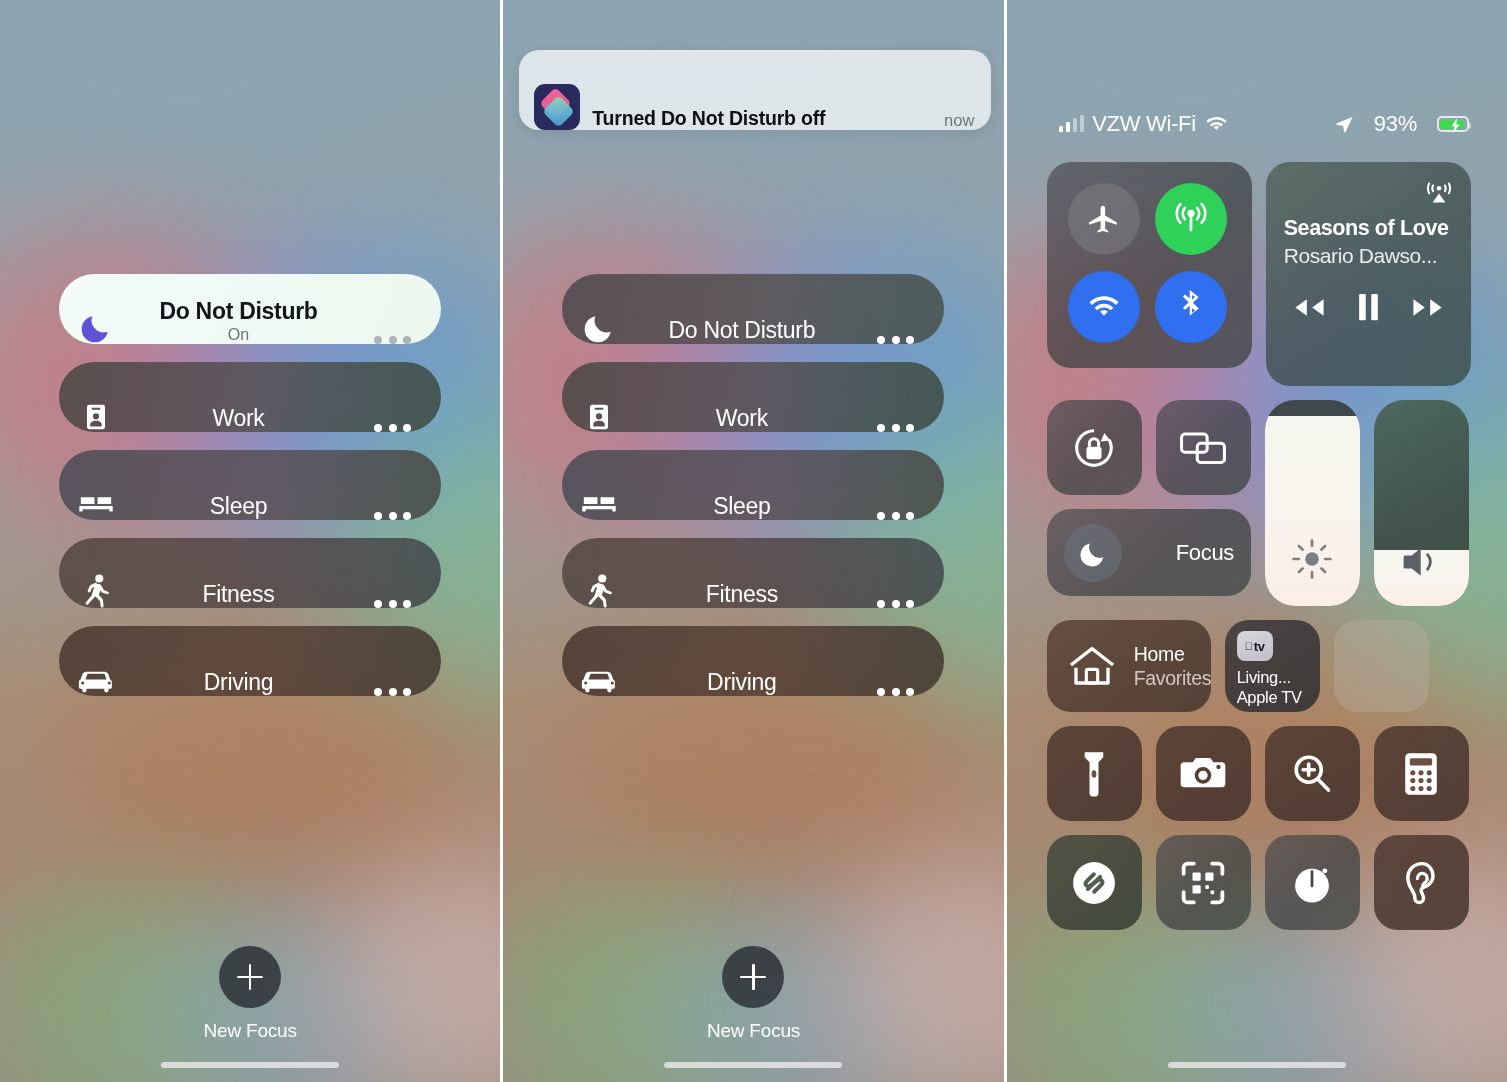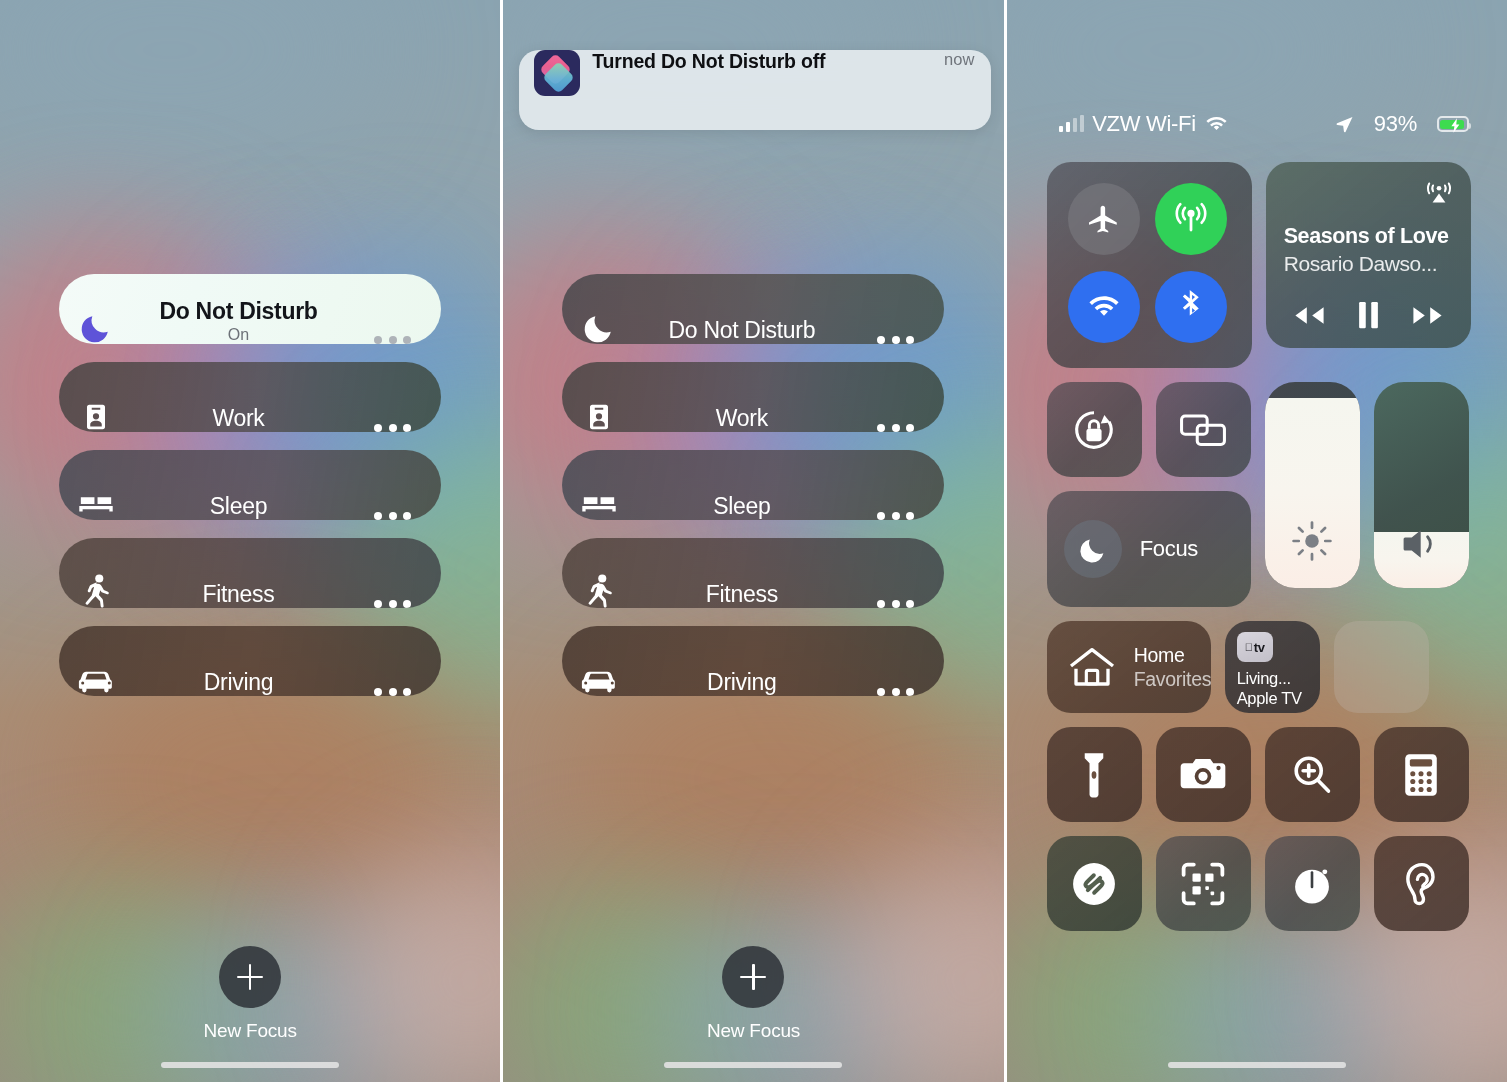--- a/index.html
+++ b/index.html
@@ -32,21 +32,21 @@
   .b-blue2 { left:150px; top:900px;  width:280px; height:230px; background:rgba(130,175,205,.52); }
   .b-rose  { left:330px; top:850px;  width:280px; height:260px; background:rgba(215,185,180,.62); }
   .b-org   { left:60px;  top:640px;  width:420px; height:280px; background:rgba(178,120,80,.48); }
   .b-top   { left:-40px; top:-80px;  width:420px; height:260px; background:rgba(140,165,180,.55); }
 
   
   .banner {
     position:absolute; left:16px; top:50px; width:472px; height:80px;
     background:rgba(229,236,240,.90);
     border-radius:20px;
-    display:flex; align-items:flex-start;
+    display:flex; align-items:flex-end;
     box-shadow:0 3px 14px rgba(0,0,0,.10);
     backdrop-filter:blur(14px);
   }
   .banner-icon {
     width:46px; height:46px; margin-left:15px; border-radius:11px;
     background:#2b2a5e; position:relative; overflow:hidden; flex:0 0 46px;
   }
   .banner-icon .d1, .banner-icon .d2 {
     position:absolute; width:23px; height:23px; border-radius:5px;
   }
@@ -155,34 +155,34 @@
   
   .conn { width:205px; height:206px; padding:21px; display:grid;
           grid-template-columns:1fr 1fr; gap:12px; }
   .circ { width:72px; height:72px; border-radius:50%;
           display:flex; align-items:center; justify-content:center; }
   .c-off { background:rgba(125,125,132,.55); }
   .c-grn { background:#30d158; }
   .c-blu { background:#2f6ff0; }
 
   
-  .media { width:205px; height:186px; padding:24px 18px; }
+  .media { width:205px; height:224px; padding:16px 18px; }
   .media-airplay { position:absolute; right:18px; top:16px; }
   .media-title { font-size:21.5px; color:#fff; font-weight:bold; letter-spacing:-.4px;
                  margin-top:38px; white-space:nowrap; }
   .media-artist { font-size:21px; color:rgba(255,255,255,.88); letter-spacing:-.4px;
                   margin-top:3px; white-space:nowrap; }
   .media-ctrls { display:flex; align-items:center; justify-content:space-between;
                  margin-top:24px; padding:0 6px; }
 
   
   .sq { width:95px; height:95px; display:flex; align-items:center; justify-content:center; }
 
   
-  .focus-tile { width:204px; height:116px; display:flex; align-items:center; padding-left:17px; }
+  .focus-tile { width:204px; height:87px; display:flex; align-items:center; padding-left:17px;gap:36px; }
   .focus-tile-circ {
     width:58px; height:58px; border-radius:50%; background:rgba(108,116,128,.52);
     display:flex; align-items:center; justify-content:center; flex:0 0 58px;
   }
   .focus-tile-label { font-size:22px; color:#fff; margin-left:18px; letter-spacing:-.3px; }
 
   
   .slider { width:95px; height:206px; border-radius:30px; position:relative; overflow:hidden; }
   .sl-track-b { background:linear-gradient(150deg, rgba(52,56,52,.82), rgba(44,50,46,.86)); }
   .sl-track-v { background:linear-gradient(150deg, rgba(66,92,68,.80), rgba(52,66,60,.84) 55%, rgba(48,62,56,.86)); }

